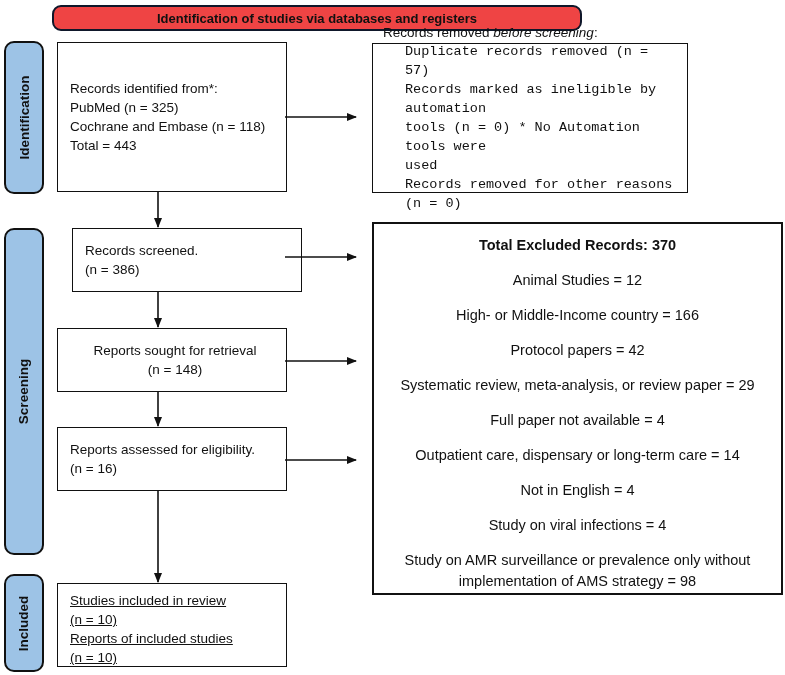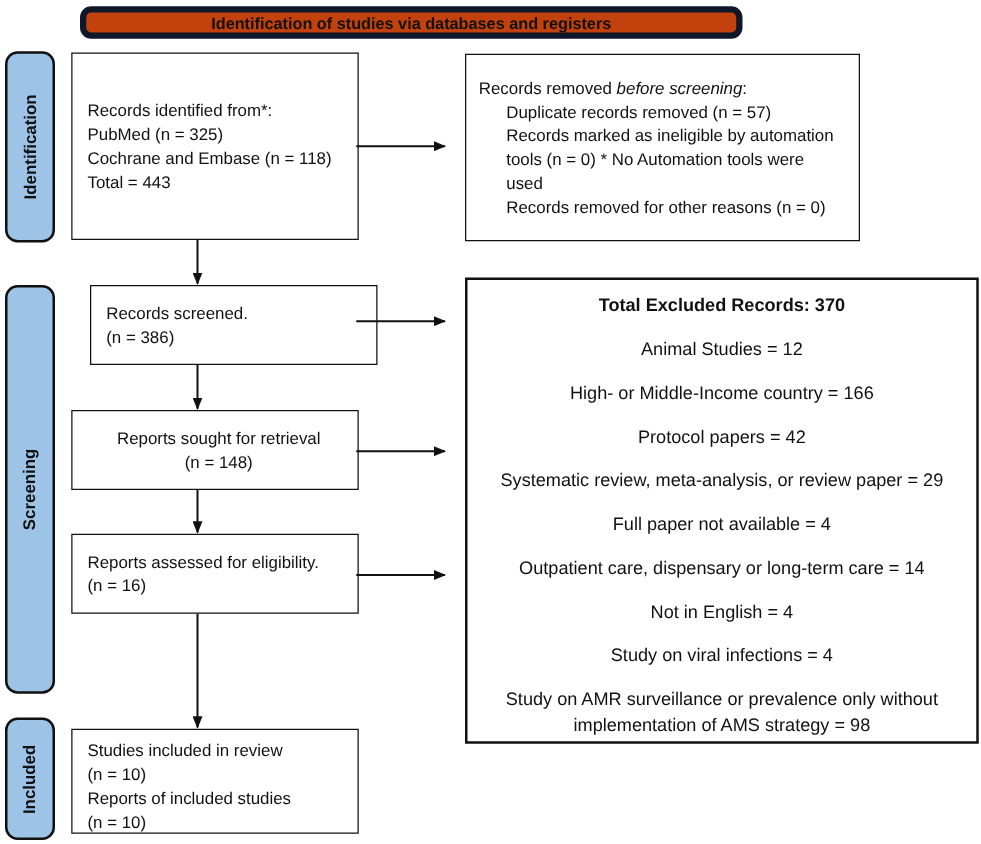--- a/index.html
+++ b/index.html
@@ -1,22 +1,22 @@
 <!DOCTYPE html>
 <html><head>
 <meta charset="utf-8">
 <style>
   html,body { margin:0; padding:0; background:#fff; }
   .canvas {
     position:relative; width:785px; height:675px; background:#ffffff;
     font-family:"Liberation Sans", sans-serif; color:#111; overflow:hidden;
   }
   .banner {
-    position:absolute; left:64px; top:5px; width:530px; height:26px;
-    border-radius:9px; border:5px solid #0f172a; background:#c2410c;
+    position:absolute; left:52px; top:5px; width:530px; height:26px;
+    border-radius:9px; border:2px solid #0f172a; background:#ef4444;
     display:flex; align-items:center; justify-content:center;
     font-weight:bold; font-size:13px; box-sizing:border-box;
   }
   .rail {
     position:absolute; left:4px; width:40px; background:#9DC3E6;
     border:2.5px solid #111; border-radius:10px; box-sizing:border-box;
     display:flex; align-items:center; justify-content:center;
   }
   .rail-identification { top:41px;  height:153px; }
   .rail-screening      { top:228px; height:327px; }
@@ -28,23 +28,23 @@
   .box {
     position:absolute; background:#fff; border:1.6px solid #111;
     box-sizing:border-box; display:flex; flex-direction:column;
     justify-content:center; font-size:13.5px;
   }
   .box .line { line-height:19px; }
   .box-identified { left:57px; top:42px;  width:230px; height:150px; padding:6px 6px 6px 12px; }
   .box-screened   { left:72px; top:228px; width:230px; height:64px;  padding:4px 6px 4px 12px; }
   .box-sought     { left:57px; top:328px; width:230px; height:64px;  padding:4px 6px 4px 12px;align-items:center; }
   .box-assessed   { left:57px; top:427px; width:230px; height:64px;  padding:4px 6px 4px 12px; }
-  .box-included   { left:57px; top:583px; width:230px; height:84px;  padding:12px 6px 4px 12px; }
+  .box-included   { left:57px; top:583px; width:230px; height:84px;  padding:12px 6px 4px 12px;text-decoration:underline; }
   .box-removed    { left:372px; top:43px; width:316px; height:150px; padding:6px 8px 6px 10px; }
-  .box-removed .indented { margin-left:22px; }
+  .box-removed .indented { margin-left:22px;font-family:Liberation Mono, monospace; }
   .box-excluded {
     left:372px; top:222px; width:411px; height:373px;
     border-width:2px; justify-content:flex-start; padding:11px 12px 8px 12px;
     font-size:14.5px;
     text-align:center;
   }
   .excluded-title { font-weight:bold; line-height:21px; margin-bottom:14px; }
   .excluded-item  { line-height:21px; margin-bottom:14px; }
   .arrows { position:absolute; left:0; top:0; pointer-events:none; }
 </style>

